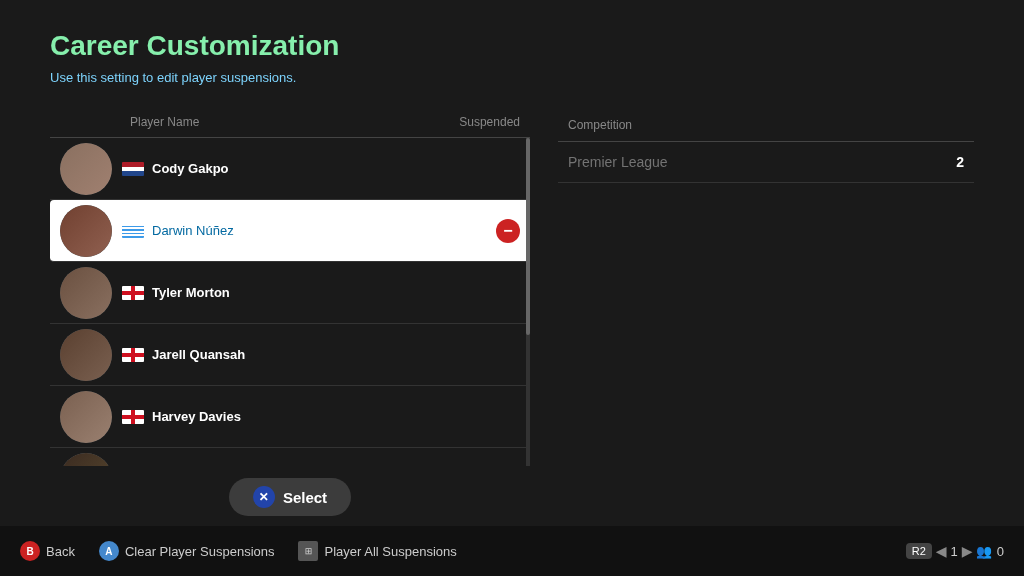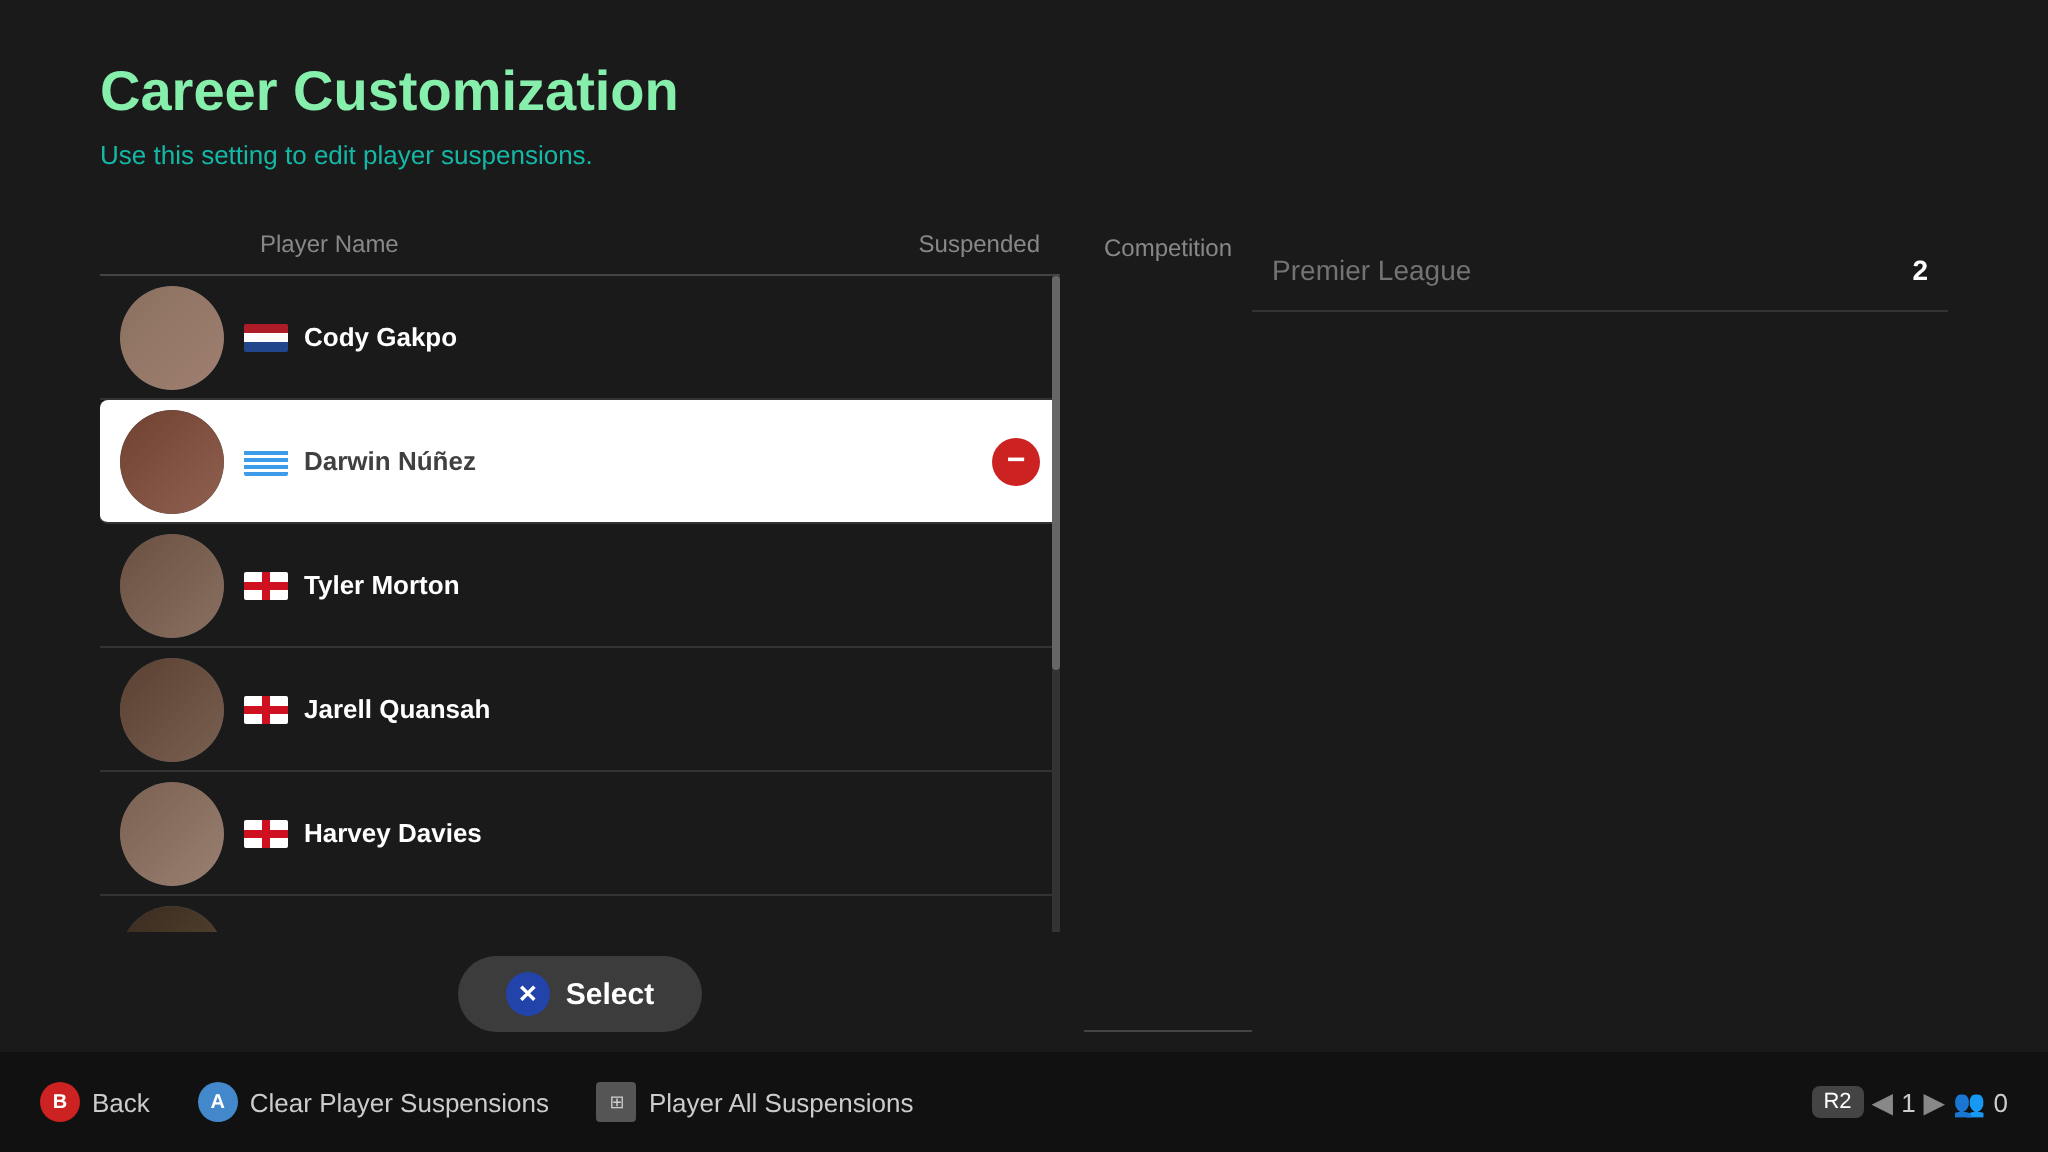--- a/index.html
+++ b/index.html
@@ -23,40 +23,41 @@
 
     .page-title {
       font-size: 28px;
       font-weight: 700;
       color: #86efac;
       margin-bottom: 8px;
     }
 
     .page-subtitle {
       font-size: 13px;
-      color: #14b8a6;
+      color: #7dd3fc;
       margin-bottom: 30px;
     }
 
     .content-area {
       display: flex;
       flex: 1;
-      gap: 12px;
+      gap: 28px;
       overflow: hidden;
     }
 
     .left-panel {
       width: 480px;
       display: flex;
       flex-direction: column;
     }
 
     .right-panel {
       flex: 1;
       display: flex;
+      flex-direction: column;
     }
 
     .column-headers {
       display: flex;
       justify-content: space-between;
       padding: 0 10px 8px 80px;
       border-bottom: 1px solid #444;
       margin-bottom: 0;
     }
 
@@ -85,22 +86,22 @@
       position: relative;
       min-height: 62px;
     }
 
     .player-row.selected {
       background: #fff;
       border-radius: 4px;
     }
 
     .player-row.selected .player-name {
-      color: #404040;
-      font-weight: 700;
+      color: #0369a1;
+      font-weight: 400;
     }
 
     .player-avatar {
       width: 52px;
       height: 52px;
       border-radius: 50%;
       background: #555;
       margin-right: 10px;
       overflow: hidden;
       flex-shrink: 0;

